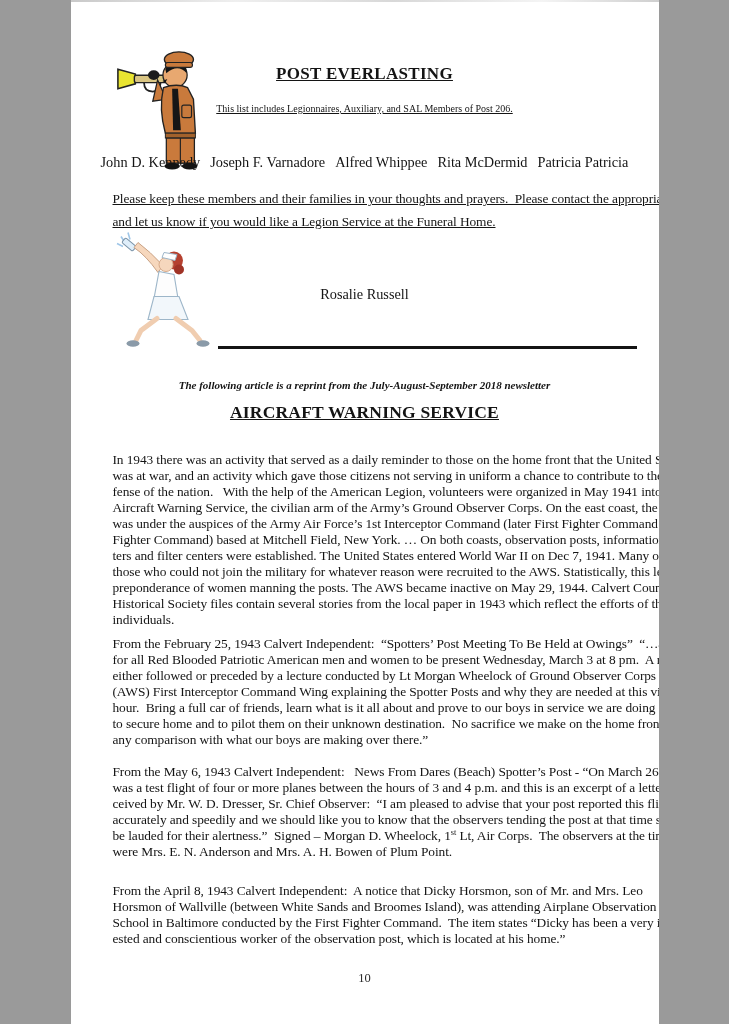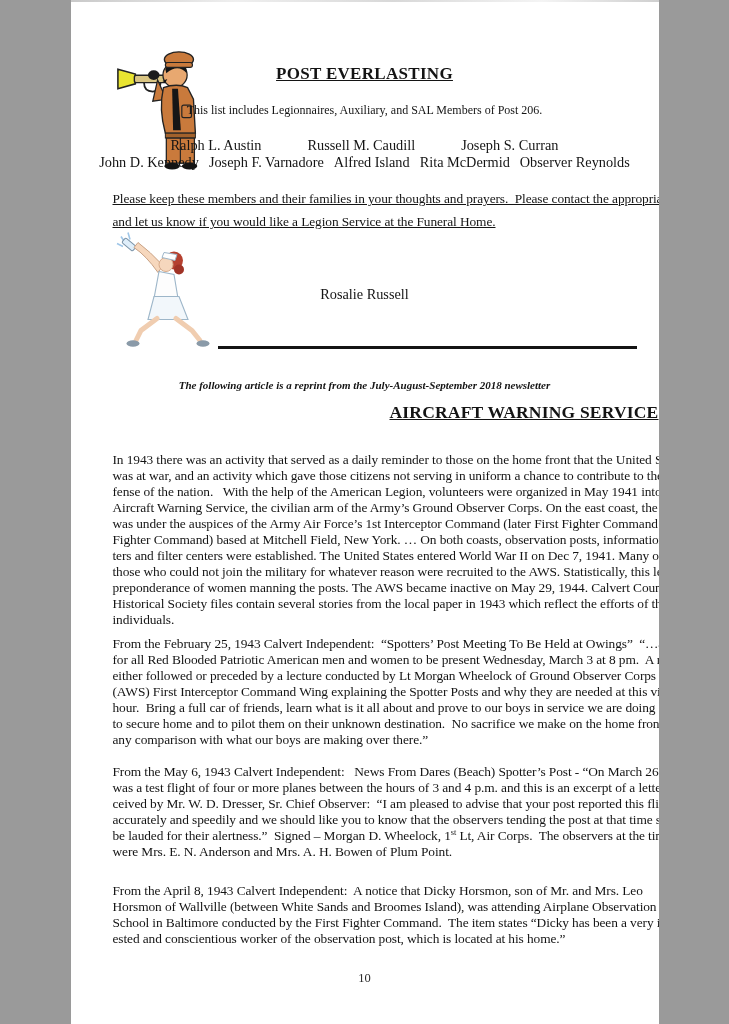--- a/index.html
+++ b/index.html
@@ -9,32 +9,32 @@
     margin:0 auto;
     background:#ffffff;
     overflow:hidden;
     font-family:"Liberation Serif","DejaVu Serif",serif;
     color:#141414;
   }
   .scan-top{position:absolute;top:0;left:0;right:0;height:2px;
     background:linear-gradient(90deg,#c9c9c9,#efefef 28%,#d8d8d8 55%,#f4f4f4 80%,#cfcfcf);}
   .centered{position:absolute;left:0;right:0;text-align:center;}
   .pe-title{top:64px;font-size:17px;font-weight:bold;text-decoration:underline;letter-spacing:.3px;}
-  .pe-subtitle{top:103px;font-size:12px;}
+  .pe-subtitle{top:103px;font-size:10px;text-decoration:underline;}
   .names-row{position:absolute;left:0;right:0;display:flex;justify-content:center;font-size:14.3px;}
   .row1{top:137px;gap:46px;}
   .row2{top:154px;gap:10px;}
   .para{position:absolute;left:42px;width:660px;font-size:13.4px;line-height:16px;
     white-space:pre-wrap;letter-spacing:-0.1px;text-align:left;}
   .note{top:187px;line-height:23px;text-decoration:underline;}
   .sick-title{top:252px;font-size:15px;font-weight:bold;text-decoration:underline;letter-spacing:.3px;}
   .sick-name{top:286px;font-size:14.3px;text-align:center;}
   .divider{position:absolute;left:147px;top:346px;width:419px;height:3px;background:#141414;}
   .reprint{top:379px;font-size:11px;font-style:italic;font-weight:bold;}
-  .aws-title{top:402px;font-size:17.5px;font-weight:bold;text-decoration:underline;letter-spacing:.2px;text-align:right;}
+  .aws-title{top:402px;font-size:17.5px;font-weight:bold;text-decoration:underline;letter-spacing:.2px;}
   .p1{top:452px;}
   .p2{top:636px;}
   .p3{top:764px;}
   .p4{top:883px;}
   .page-number{top:961px;font-size:12.5px;color:#2a2a2a;margin-top:10px;}
   .img-abs{position:absolute;}
   .bugler-left{left:44px;top:42px;width:92px;height:133px;}
   .bugler-right{left:597px;top:42px;width:92px;height:133px;}
   .nurse{left:36px;top:226px;width:110px;height:126px;}
   .bag{left:588px;top:224px;width:120px;height:112px;}
@@ -89,31 +89,26 @@
       <path d="M53,98 L82,98 L82,124 L53,124 Z" fill="#c97a3c" stroke="#222" stroke-width="1.3"></path>
       <line x1="67.5" y1="98" x2="67.5" y2="124" stroke="#222" stroke-width="1.2"></line>
       <ellipse cx="59" cy="127" rx="8" ry="3.6" fill="#141414"></ellipse>
       <ellipse cx="77" cy="127" rx="8" ry="3.6" fill="#141414"></ellipse>
     </svg>
   </div>
 
   <div class="centered pe-title">POST EVERLASTING</div>
   <div class="centered pe-subtitle">This list includes Legionnaires, Auxiliary, and SAL Members of Post 206.</div>
 
-  <div class="names-row row1">
-      <span>Ralph L. Austin</span>
-      <span>Russell M. Caudill</span>
-      <span>Joseph S. Curran</span>
-    </div>
   <div class="names-row row2">
       <span>John D. Kennedy</span>
       <span>Joseph F. Varnadore</span>
-      <span>Alfred Island</span>
+      <span>Alfred Whippee</span>
       <span>Rita McDermid</span>
-      <span>Observer Reynolds</span>
+      <span>Patricia Patricia</span>
     </div>
 
   <div class="para note">Please keep these members and their families in your thoughts and prayers.  Please contact the appropriate unit
 and let us know if you would like a Legion Service at the Funeral Home.</div>
 
   <div class="img-abs nurse">
     <svg viewBox="0 0 110 125" aria-hidden="true">
       <path d="M14,10 L18,16 M10,17 L16,20 M21,6 L23,13" stroke="#9fc6e8" stroke-width="1.6" fill="none"></path>
       <rect x="15" y="15" width="14" height="6" rx="1.5" transform="rotate(40 22 18)" fill="#dfeefa" stroke="#7a93a8" stroke-width="1"></rect>
       <path d="M27,21 Q39,29 51,46 L56,39 Q43,25 31,16 Z" fill="#f6d7bd" stroke="#c9a285" stroke-width="1"></path>

